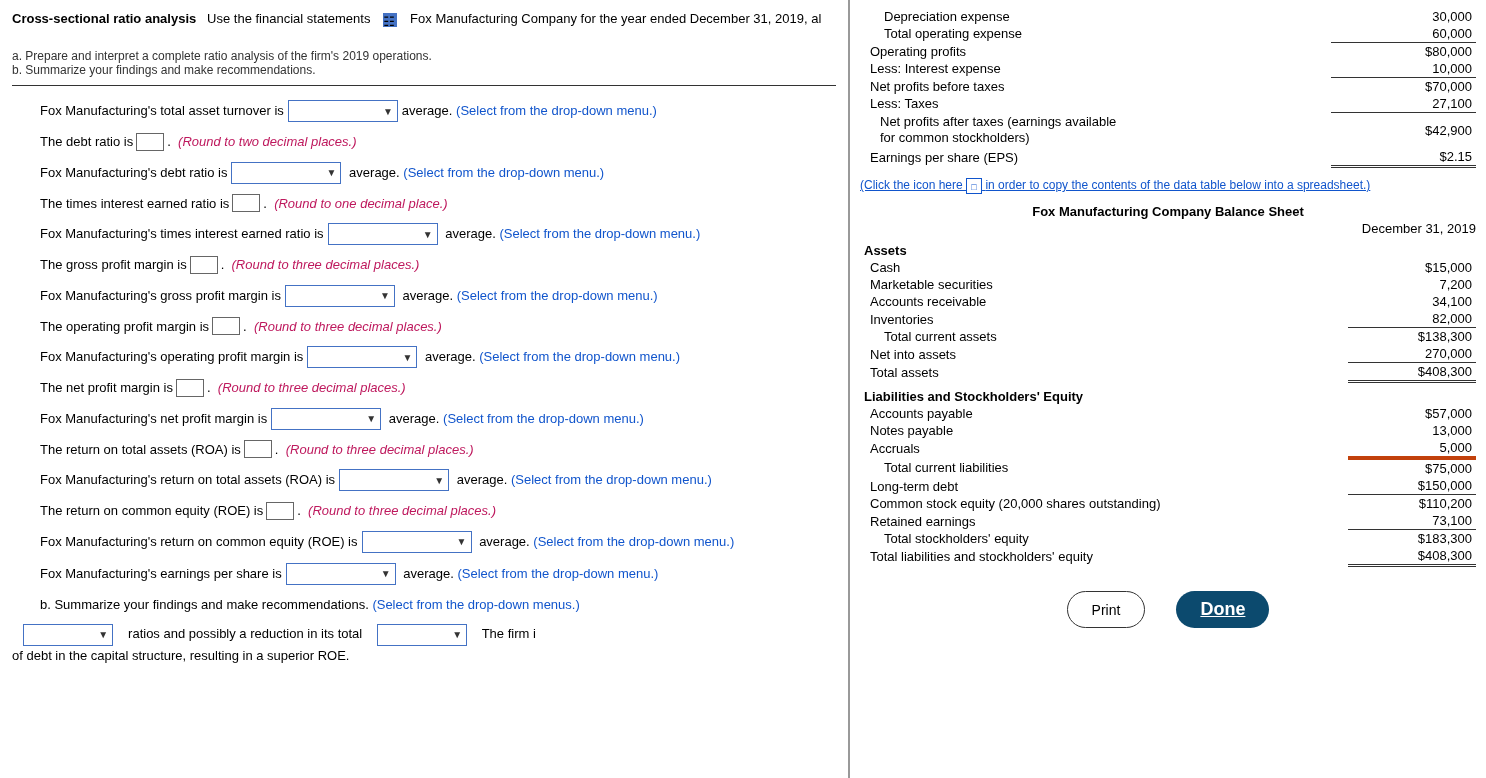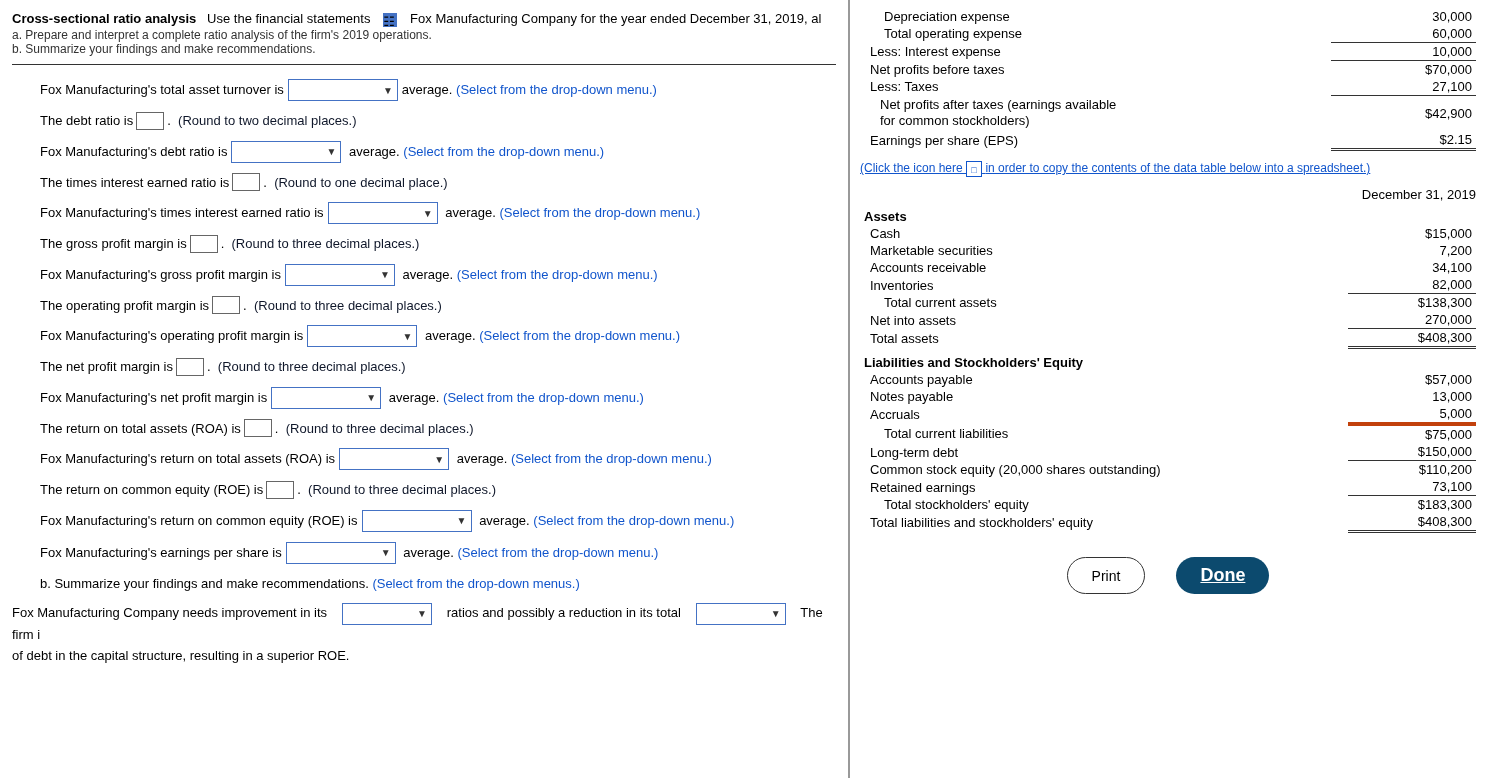--- a/index.html
+++ b/index.html
@@ -18,21 +18,21 @@
     .right-panel {
       width: 636px;
       padding: 8px 10px;
       overflow-y: auto;
       height: 778px;
       position: relative;
     }
 
     .header-line {
       font-size: 13px;
-      margin-bottom: 0;
+      margin-bottom: 21px;
       line-height: 1.4;
     }
     .header-line strong { font-weight: bold; }
     .grid-icon { display: inline-block; width: 14px; height: 14px; background: #4472c4; vertical-align: middle; margin: 0 2px; }
 
     .sub-instructions {
       font-size: 12px;
       margin-bottom: 6px;
       color: #333;
     }
@@ -78,21 +78,21 @@
       vertical-align: middle;
       position: relative;
     }
     .dropdown-select .arrow {
       margin-left: auto;
       font-size: 10px;
       color: #333;
     }
 
     .blue-text { color: #1155cc; }
-    .orange-text { color: #0f172a; }
+    .orange-text { color: #be185d; font-style: italic; }
 
     
     .rp-table {
       width: 100%;
       border-collapse: collapse;
       font-size: 13px;
       margin-bottom: 8px;
     }
     .rp-table td {
       padding: 1px 4px;
@@ -324,21 +324,20 @@
     <span class="blue-text">(Select from the drop-down menu.)</span>
   </div>
 
   <div class="form-row">
     <span>b. Summarize your findings and make recommendations.</span>
     &nbsp;
     <span class="blue-text">(Select from the drop-down menus.)</span>
   </div>
 
   <div class="last-row-text">
-    <span>Fox Manufacturing Company needs improvement in its</span>
     &nbsp;
     <span class="dropdown-select" style="min-width:90px;">
       <span class="arrow">▼</span>
     </span>
     &nbsp;
     <span>ratios and possibly a reduction in its total</span>
     &nbsp;
     <span class="dropdown-select" style="min-width:90px;">
       <span class="arrow">▼</span>
     </span>
@@ -354,20 +353,24 @@
 
   <table class="rp-table">
     <tbody>
       <tr>
         <td class="indent-col">Depreciation expense</td>
         <td class="value-col">30,000</td>
       </tr>
       <tr>
         <td class="indent-col">Total operating expense</td>
         <td class="value-col" style="border-bottom:1px solid #333;">60,000</td>
+      </tr>
+      <tr>
+        <td class="label-col">Operating profits</td>
+        <td class="value-col">$80,000</td>
       </tr>
       <tr>
         <td class="label-col">Less: Interest expense</td>
         <td class="value-col" style="border-bottom:1px solid #333;">10,000</td>
       </tr>
       <tr>
         <td class="label-col">Net profits before taxes</td>
         <td class="value-col">$70,000</td>
       </tr>
       <tr>
@@ -384,20 +387,21 @@
       </tr>
     </tbody>
   </table>
 
   <div class="click-note">
     <span>(Click the icon here </span>
     <span style="display:inline-block; width:16px; height:16px; border:1px solid #1155cc; vertical-align:middle; font-size:9px; color:#1155cc; text-align:center; line-height:16px; cursor:pointer;">□</span>
     <span> in order to copy the contents of the data table below into a spreadsheet.)</span>
   </div>
 
+  <div class="rp-title">Fox Manufacturing Company Balance Sheet</div>
   <div class="rp-subtitle">December 31, 2019</div>
 
   <table class="rp-table">
     <tbody>
       <tr>
         <td colspan="2" style="font-weight:bold; padding-left:4px;">Assets</td>
       </tr>
       <tr>
         <td class="label-col">Cash</td>
         <td class="value-col">$15,000</td>

